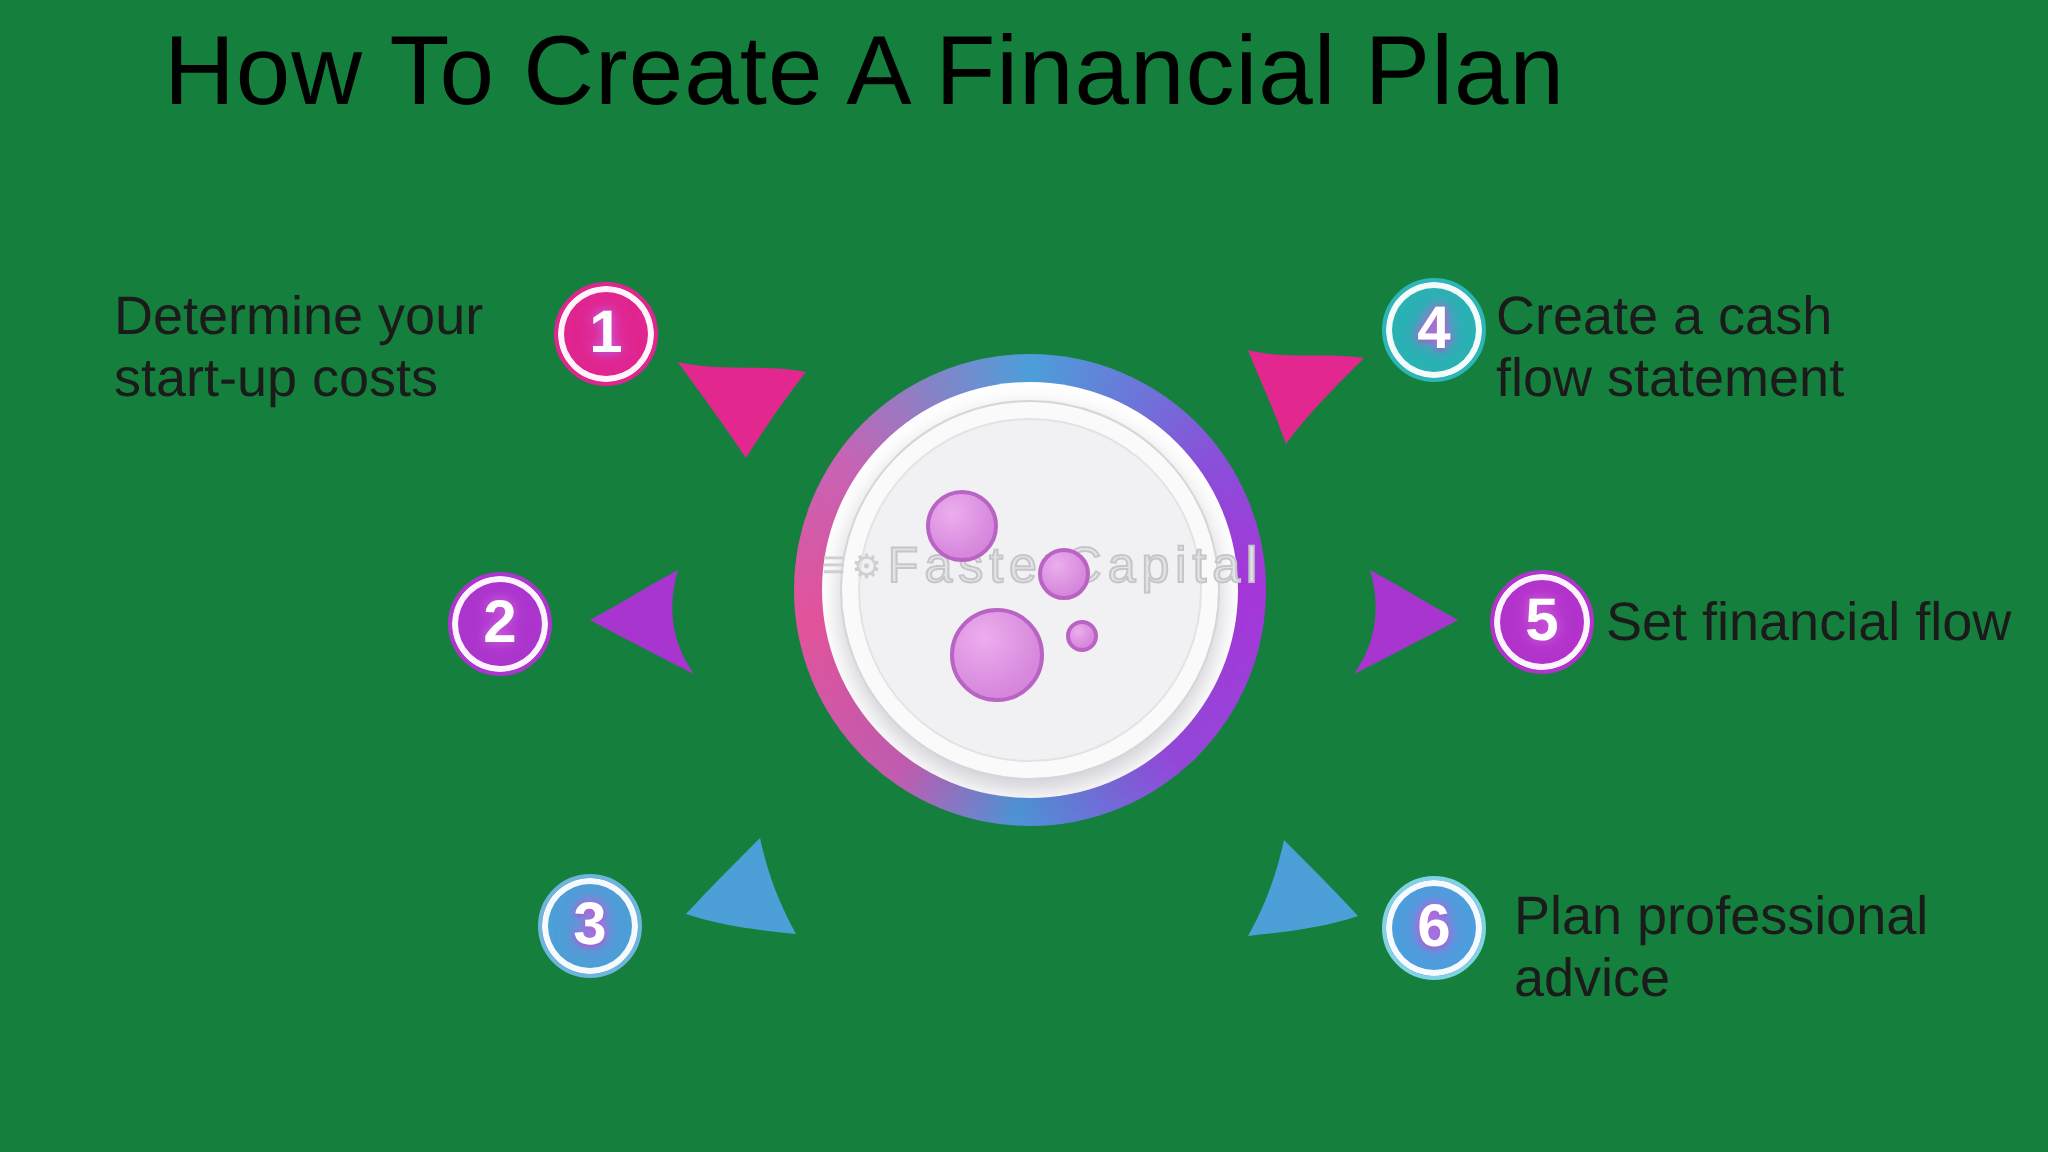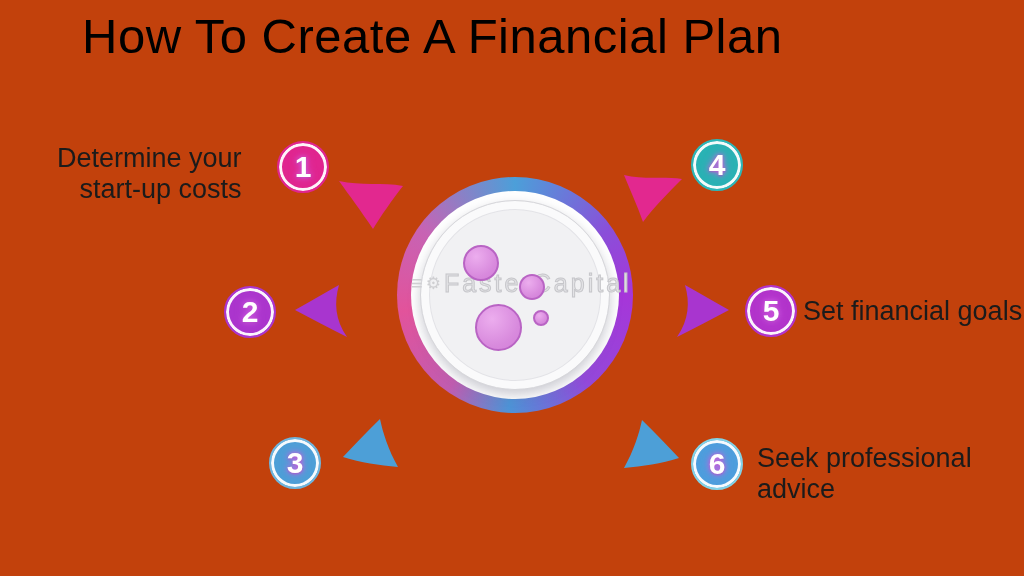--- a/index.html
+++ b/index.html
@@ -1,17 +1,17 @@
 <!DOCTYPE html>
 <html><head>
 <meta charset="utf-8">
 <style>
   html,body { margin:0; padding:0; background:#fff; }
   .stage {
-    position:relative; width:1024px; height:576px; background:#c2410c;
+    position:relative; width:1024px; height:576px; background:#15803d;
     overflow:hidden; font-family:"Liberation Sans","DejaVu Sans",sans-serif;
   }
   .title {
     position:absolute; left:82px; top:8px; font-size:49px; line-height:1.15;
     color:#000; letter-spacing:0.5px; white-space:nowrap;
   }
   .label {
     position:absolute; font-size:27px; line-height:31px; color:#1b1b1b;
     white-space:pre-line;
   }
@@ -70,21 +70,21 @@
       <span class="wm-eq">≡</span>
       <span class="wm-gear">⚙</span>
       <span class="wm-text">FasterCapital</span>
     </div>
     <div class="bubble" style="left:66px;  top:68px;  width:36px; height:36px;"></div>
     <div class="bubble" style="left:122px; top:97px;  width:26px; height:26px;"></div>
     <div class="bubble" style="left:78px;  top:127px; width:47px; height:47px;"></div>
     <div class="bubble" style="left:136px; top:133px; width:16px; height:16px;"></div>
   </div>
 
-  <div class="label" style="left:57px; top:143px;text-align:right;">Determine your
+  <div class="label" style="left:57px; top:143px;">Determine your
 start-up costs</div>
   <div class="badge" style="left: 277px; top: 141px; background-color: rgb(224, 37, 143); border-color: rgb(224, 37, 143);">
     <span class="badge-num">1</span>
   </div>
   <svg class="arrow" style="left:336px; top:174px;" width="70" height="58" viewBox="0 0 70 58">
     <path d="M3,7 C25,12 47,8 67,12 C56,26 45,42 37,55 C25,37 13,21 3,7 Z" fill="#e2288f"></path>
   </svg>
 
   <div class="badge" style="left: 224px; top: 286px; background-color: rgb(171, 53, 205); border-color: rgb(171, 53, 205);">
     <span class="badge-num">2</span>
@@ -96,34 +96,36 @@
   <div class="badge" style="left: 269px; top: 437px; background-color: rgb(77, 159, 215); border-color: rgb(111, 180, 220);">
     <span class="badge-num">3</span>
   </div>
   <svg class="arrow" style="left:338px; top:416px;" width="64" height="54" viewBox="0 0 64 54">
     <path d="M42,3 C29,16 17,28 5,41 C23,47 41,49 60,51 C50,33 45,17 42,3 Z" fill="#4d9fd7"></path>
   </svg>
 
   <div class="badge" style="left: 691px; top: 139px; background-color: rgb(41, 178, 180); border-color: rgb(45, 182, 184);">
     <span class="badge-num">4</span>
   </div>
+  <div class="label" style="left:748px; top:143px;">Create a cash
+flow statement</div>
   <svg class="arrow" style="left:620px; top:171px;" width="66" height="56" viewBox="0 0 66 56">
     <path d="M4,4 C23,9 44,5 62,8 C49,21 33,37 23,51 C17,34 10,19 4,4 Z" fill="#e2288f"></path>
   </svg>
 
   <div class="badge" style="left: 745px; top: 285px; background-color: rgb(178, 51, 203); border-color: rgb(178, 51, 203);">
     <span class="badge-num">5</span>
   </div>
-  <div class="label" style="left:803px; top:296px;">Set financial goals</div>
+  <div class="label" style="left:803px; top:296px;">Set financial flow</div>
   <svg class="arrow" style="left:672px; top:282px;" width="60" height="58" viewBox="0 0 60 58">
     <path d="M57,28 C42,20 28,11 13,3 C18,20 17,38 5,55 C23,46 40,37 57,28 Z" fill="#a835cf"></path>
   </svg>
 
   <div class="badge" style="left: 691px; top: 438px; background-color: rgb(77, 158, 221); border-color: rgb(130, 210, 230);">
     <span class="badge-num">6</span>
   </div>
-  <div class="label" style="left:757px; top:443px;">Seek professional
+  <div class="label" style="left:757px; top:443px;">Plan professional
 advice</div>
   <svg class="arrow" style="left:620px; top:417px;" width="64" height="54" viewBox="0 0 64 54">
     <path d="M22,3 C35,16 47,28 59,41 C41,47 23,49 4,51 C14,33 19,17 22,3 Z" fill="#4d9fd7"></path>
   </svg>
 
 </div>
 
 </body></html>

